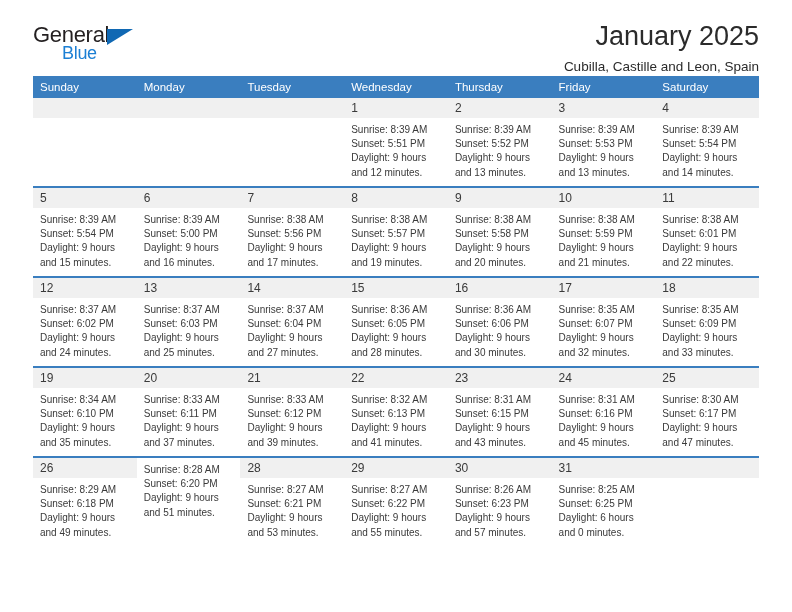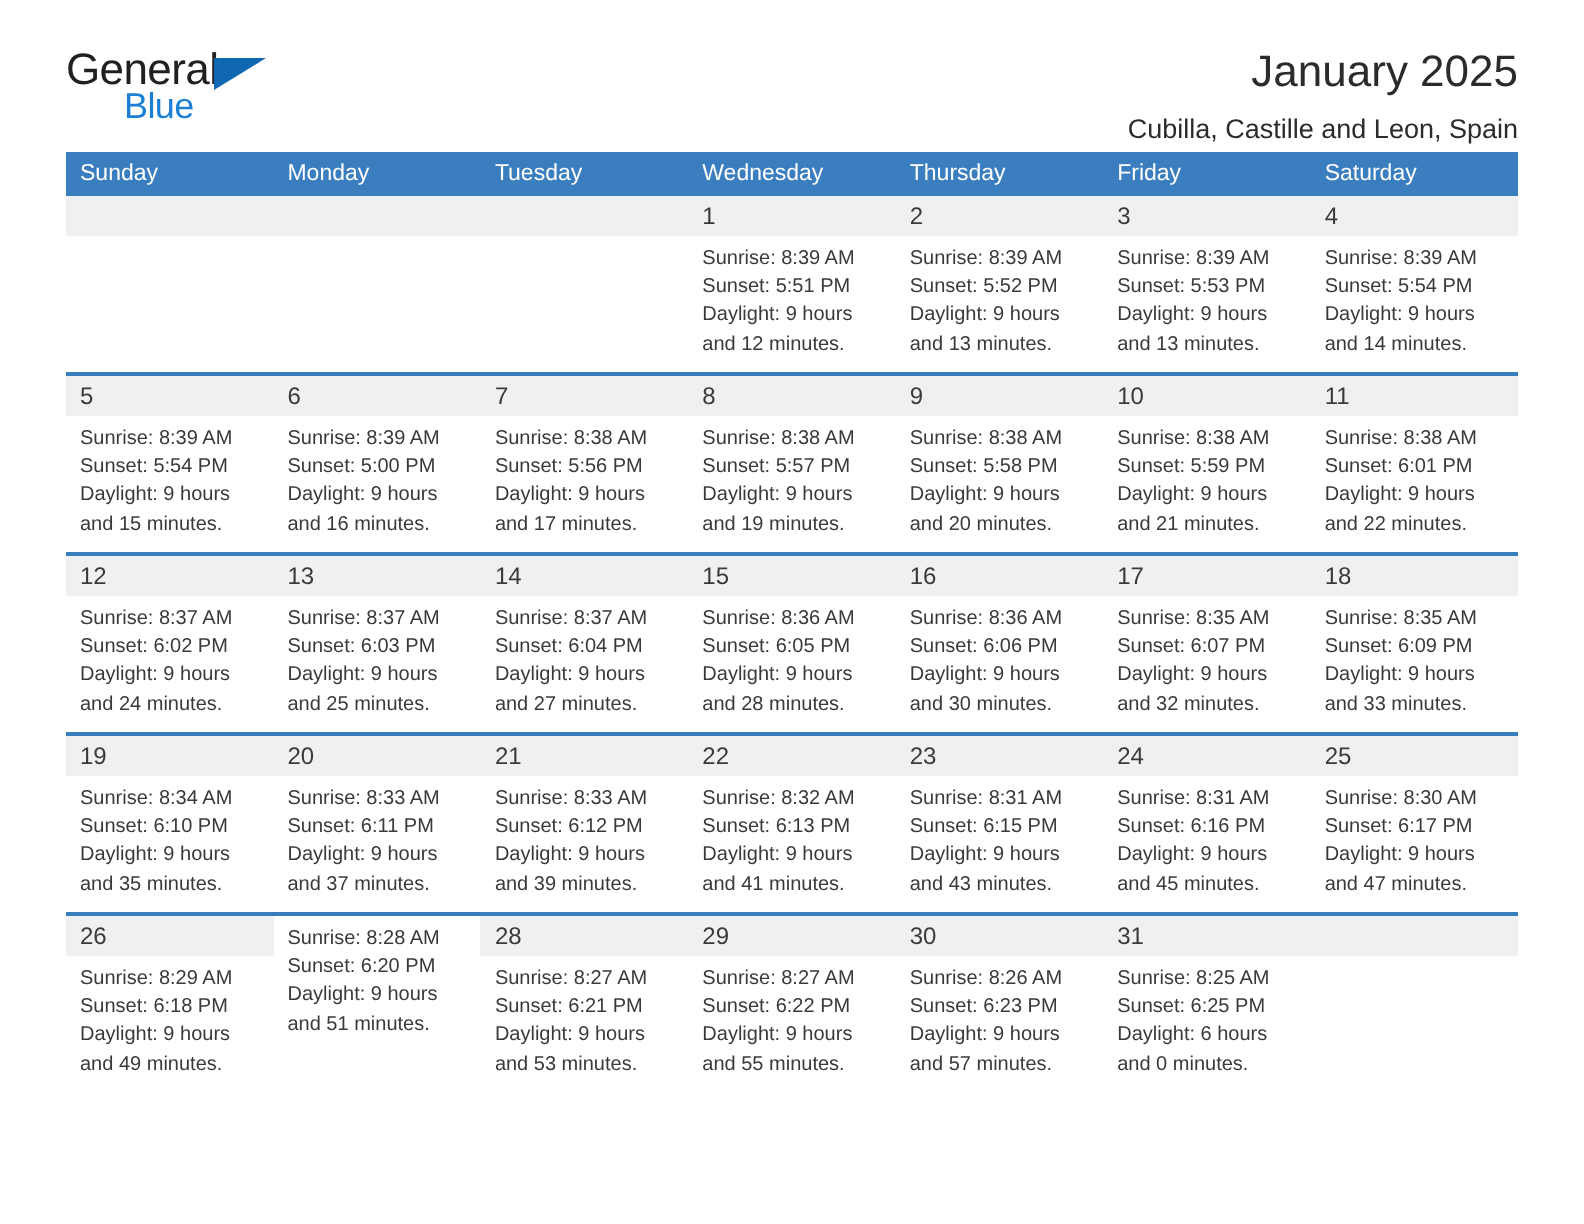--- a/index.html
+++ b/index.html
@@ -61,21 +61,21 @@
     top: 22px;
     font-size: 18px;
     letter-spacing: -0.3px;
     color: #1b7fd4;
   }
   .titleblock {
     text-align: right;
     padding-top: 0px;
   }
   .cal-title {
-    font-size: 22px;
+    font-size: 27px;
     color: #2b2b2b;
     line-height: 1.05;
     white-space: nowrap;
   }
   .cal-sub {
     font-size: 13.5px;
     color: #2b2b2b;
     margin-top: 9px;
     white-space: nowrap;
   }

